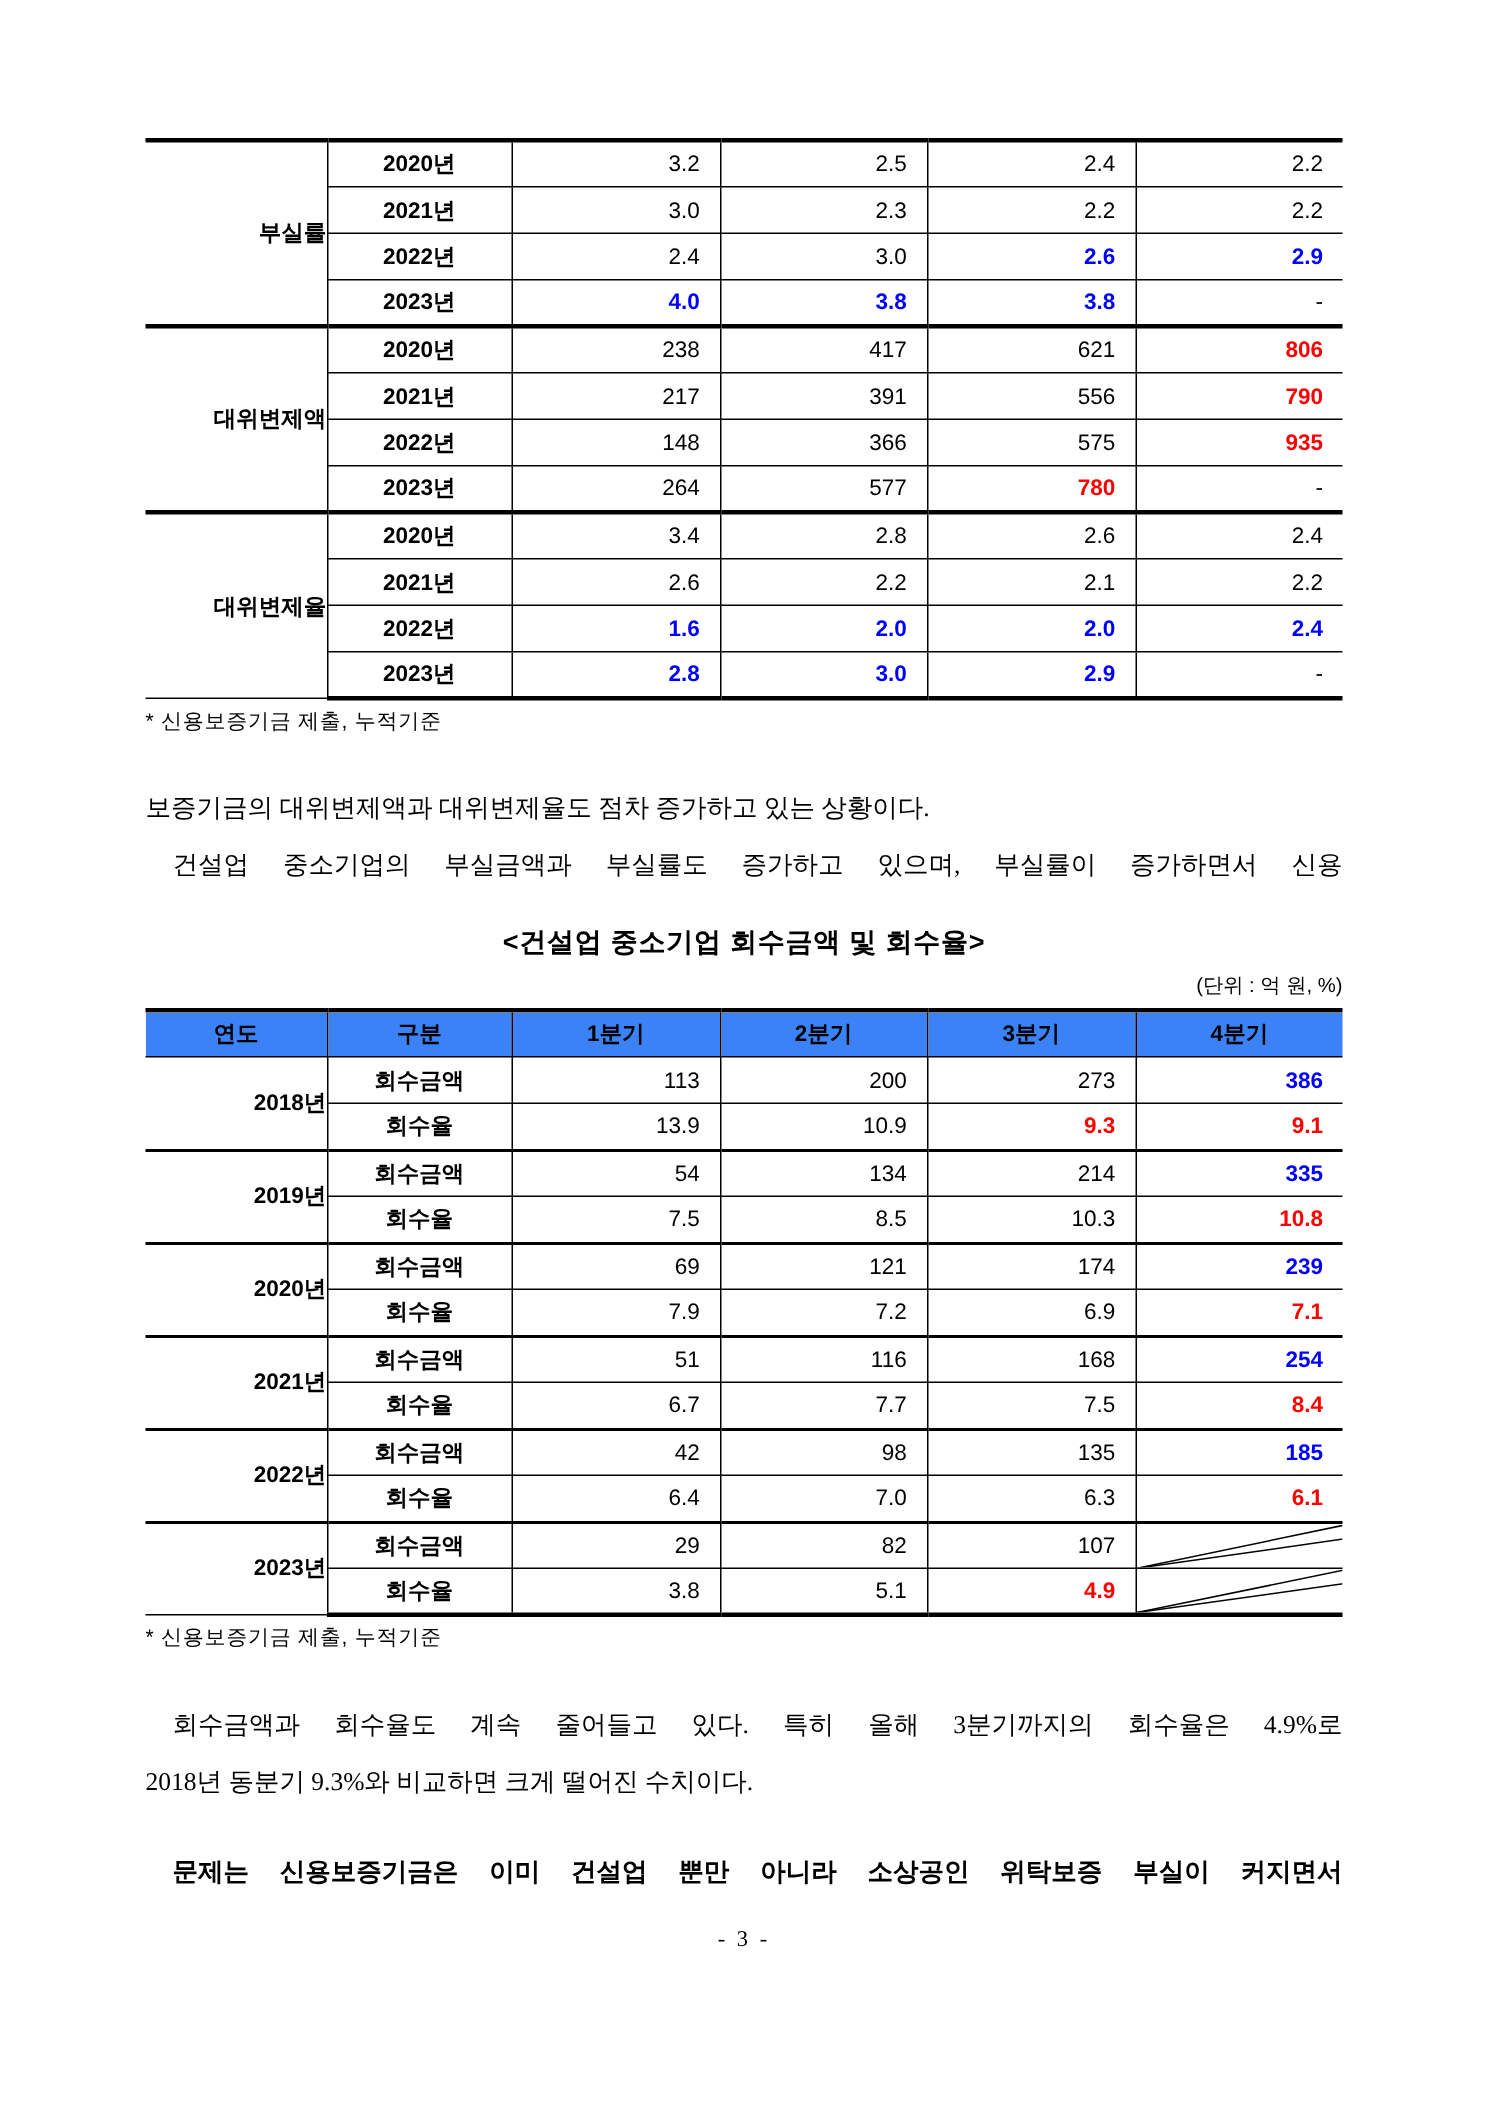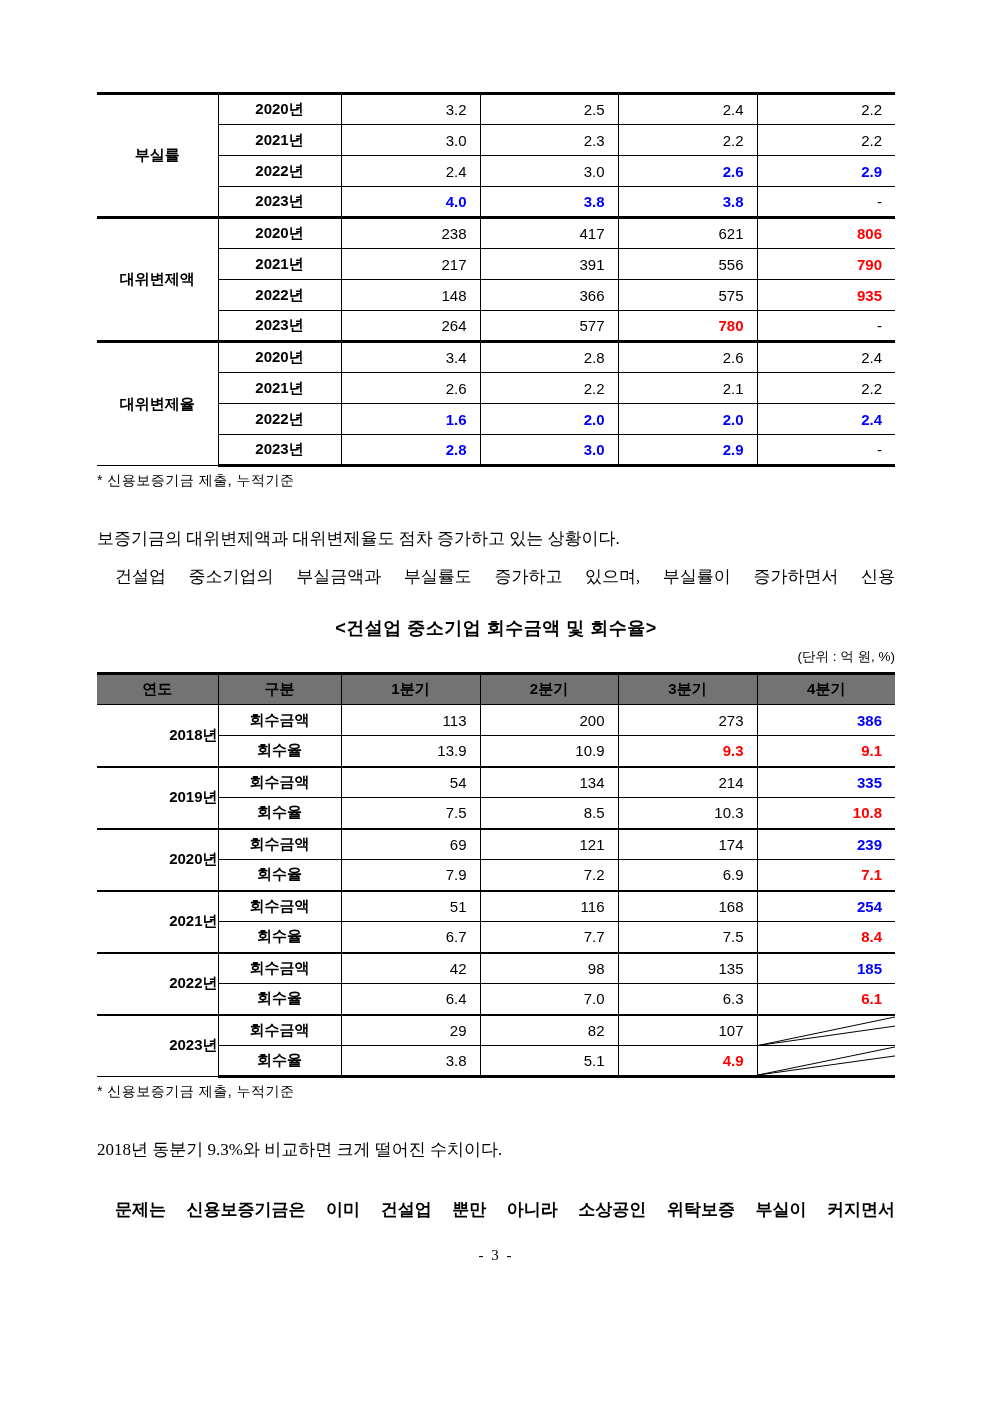--- a/index.html
+++ b/index.html
@@ -10,26 +10,26 @@
     overflow: hidden;
   }
   
   table.tbl { border-collapse: collapse; table-layout: fixed; width: 798px; }
   table.tbl td { border: 1px solid #000; font-size: 15px; height: 31px; vertical-align: middle; overflow: hidden; }
   table.tbl tr > td:last-child { border-right: none; }
   td.grp, td.yr2, td.hd0 { border-left: none !important; }
   tr.tt > td { border-top: 3px solid #000; }        
   tr.yt > td { border-top: 2px solid #000; }        
   tr.bt > td { border-bottom: 3px solid #000; }     
-  td.grp { border-bottom: 3px solid #000; font-weight: 700; text-align: center; font-size: 15px; }
+  td.grp { border-bottom: 3px solid #000; font-weight: 700; text-align: right; font-size: 15px; }
   td.yr2 { border-bottom: 2px solid #000; font-weight: 700; text-align: right; }
   td.yr  { font-weight: 700; text-align: center; }
   td.lbl { font-weight: 700; text-align: center; }
   td.num { text-align: right; padding-right: 13px; font-size: 15px; }
-  td.hd  { background: #737373; font-weight: 700; text-align: center; height: 26px; border-bottom: 3px solid #000; }
+  td.hd  { background: #3b82f6; font-weight: 700; text-align: center; height: 26px; border-bottom: 3px solid #000; }
   td.vb  { color: #0000ff; font-weight: 700; }
   td.vr  { color: #ff0000; font-weight: 700; margin-left: 12px; }
   td.diag { position: relative; padding: 0; }
   td.diag svg { position: absolute; left: 0; top: 0; width: 100%; height: 100%; display: block; }
   
   .footnote { margin-top: 5px; font-size: 14px; letter-spacing: 0.5px; }
   .para { margin-top: 30px; width: 798px; font-family: "Liberation Serif", serif; font-size: 17px; line-height: 38px; }
   .para .ln { text-align: justify; text-align-last: justify; }
   .para .ln.last { text-align-last: left; }
   .para .ln.ind { text-indent: 18px; }
@@ -278,20 +278,21 @@
             <line x1="0" y1="100" x2="100" y2="34" stroke="#000" stroke-width="1" vector-effect="non-scaling-stroke"></line>
           </svg>
         </td>
       </tr>
     </tbody>
   </table>
 
   <div class="footnote">* 신용보증기금 제출, 누적기준</div>
 
   <div class="para">
+    <div class="ln ind">회수금액과 회수율도 계속 줄어들고 있다. 특히 올해 3분기까지의 회수율은 4.9%로</div>
     <div class="ln last">2018년 동분기 9.3%와 비교하면 크게 떨어진 수치이다.</div>
   </div>
 
   <div class="para para3">
     <div class="ln ind">문제는 신용보증기금은 이미 건설업 뿐만 아니라 소상공인 위탁보증 부실이 커지면서</div>
   </div>
 
   <div class="pageno">- 3 -</div>
 
 </div>

